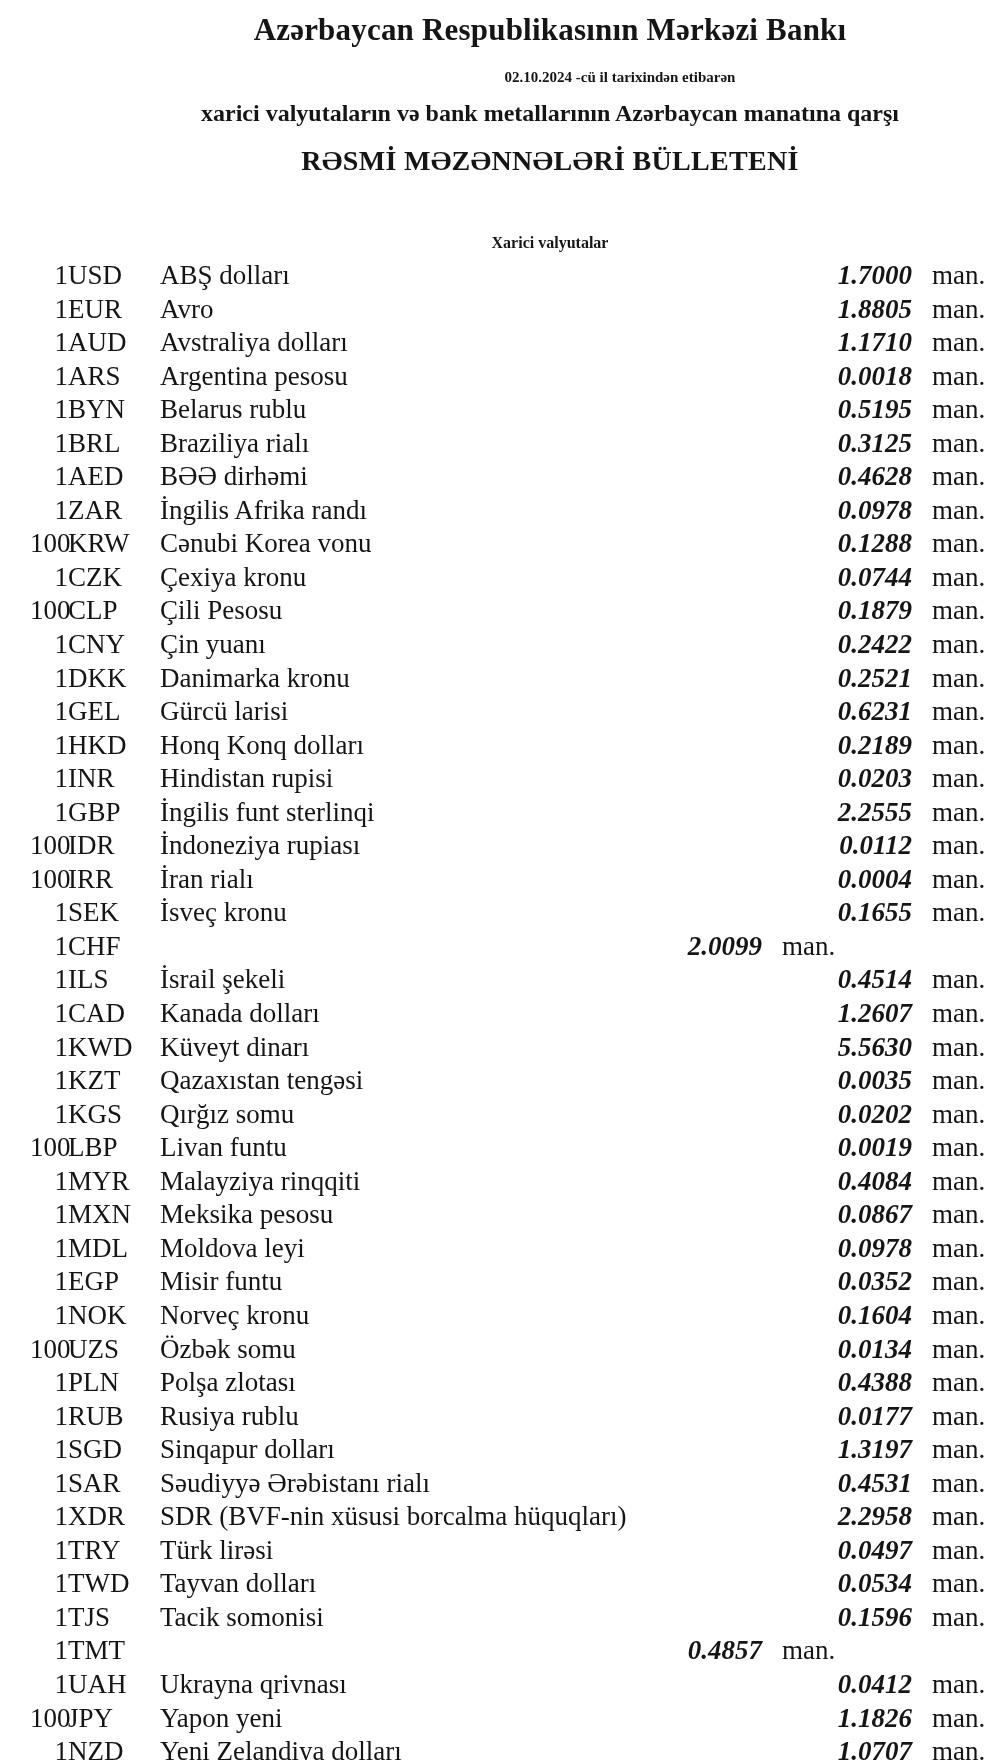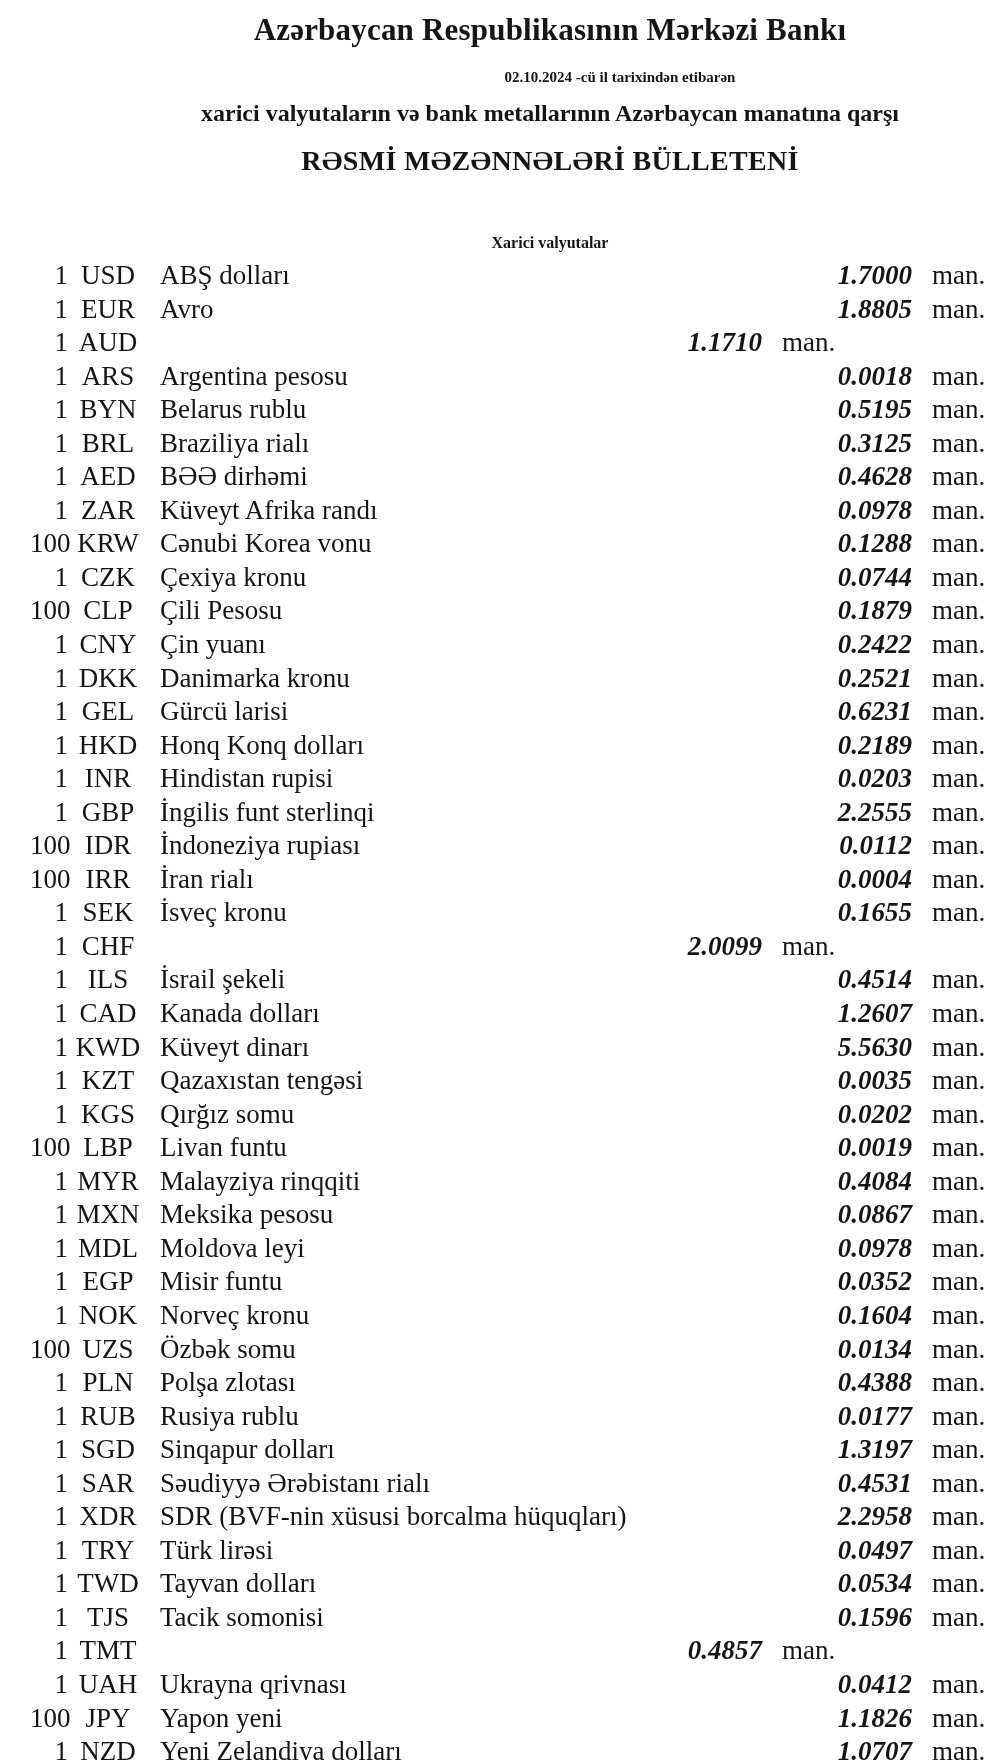--- a/index.html
+++ b/index.html
@@ -68,21 +68,21 @@
   .row {
     display: grid;
     grid-template-columns: 38px 80px 614px 150px 75px;
     line-height: 33.55px;
     font-size: 27px;
   }
   .cell-qty {
     text-align: right;
   }
   .cell-code {
-    text-align: center;
+    text-align: left;
   }
   .cell-name {
     padding-left: 12px;
     white-space: nowrap;
     overflow: hidden;
   }
   .cell-rate {
     text-align: right;
     font-weight: bold;
     font-style: italic;
@@ -115,20 +115,21 @@
       <div class="row">
         <span class="cell-qty">1</span>
         <span class="cell-code">EUR</span>
         <span class="cell-name">Avro</span>
         <span class="cell-rate">1.8805</span>
         <span class="cell-unit">man.</span>
       </div>
       <div class="row">
         <span class="cell-qty">1</span>
         <span class="cell-code">AUD</span>
+        <span class="cell-name">Avstraliya dolları</span>
         <span class="cell-rate">1.1710</span>
         <span class="cell-unit">man.</span>
       </div>
       <div class="row">
         <span class="cell-qty">1</span>
         <span class="cell-code">ARS</span>
         <span class="cell-name">Argentina pesosu</span>
         <span class="cell-rate">0.0018</span>
         <span class="cell-unit">man.</span>
       </div>
@@ -149,21 +150,21 @@
       <div class="row">
         <span class="cell-qty">1</span>
         <span class="cell-code">AED</span>
         <span class="cell-name">BƏƏ dirhəmi</span>
         <span class="cell-rate">0.4628</span>
         <span class="cell-unit">man.</span>
       </div>
       <div class="row">
         <span class="cell-qty">1</span>
         <span class="cell-code">ZAR</span>
-        <span class="cell-name">Küveyt Afrika randı</span>
+        <span class="cell-name">İngilis Afrika randı</span>
         <span class="cell-rate">0.0978</span>
         <span class="cell-unit">man.</span>
       </div>
       <div class="row">
         <span class="cell-qty">100</span>
         <span class="cell-code">KRW</span>
         <span class="cell-name">Cənubi Korea vonu</span>
         <span class="cell-rate">0.1288</span>
         <span class="cell-unit">man.</span>
       </div>

